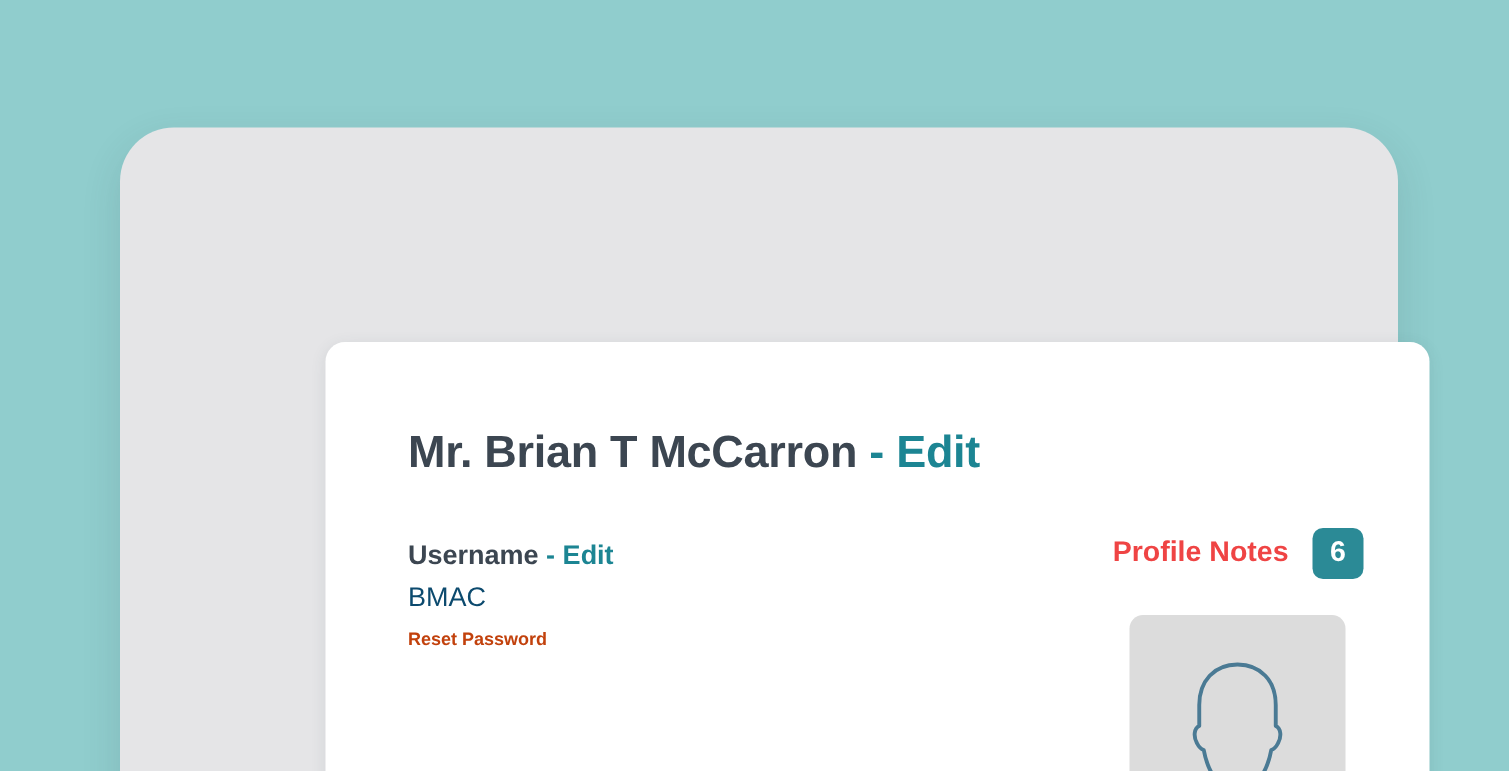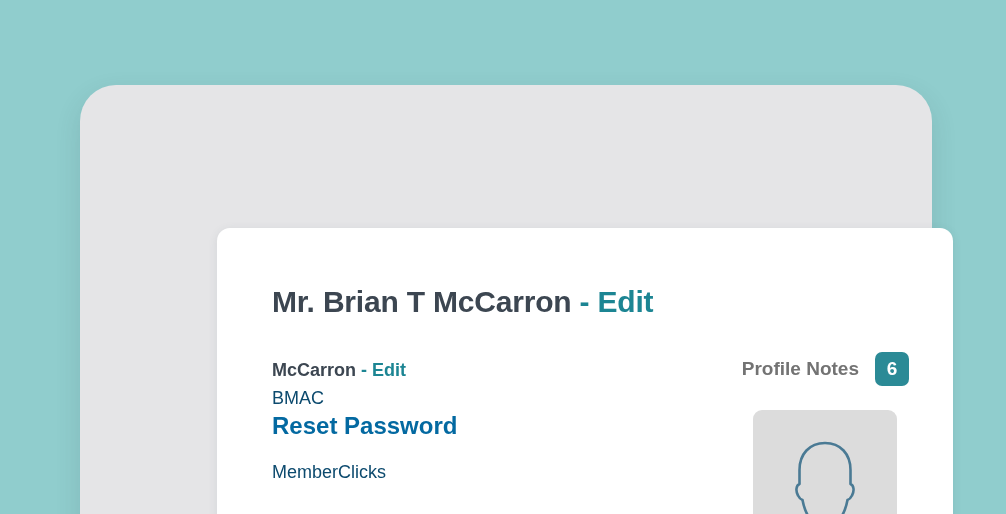--- a/index.html
+++ b/index.html
@@ -98,41 +98,41 @@
     cursor: pointer;
   }
   .field-value {
     font-size: 18px;
     font-weight: normal;
     color: #0c4a6e;
     line-height: 28px;
     white-space: nowrap;
   }
   .action-link {
-    font-size: 24px;
-    font-weight: bold;
-    color: #0369a1;
+    font-size: 12px;
+    font-weight: bold;
+    color: #c2410c;
     line-height: 28px;
     cursor: pointer;
     white-space: nowrap;
   }
 
   
   .notes-row {
     position: absolute;
     right: 44px;
     top: 124px;
     display: flex;
     align-items: center;
     gap: 16px;
   }
   .notes-label {
     font-size: 19px;
     font-weight: bold;
-    color: #737373;
+    color: #ef4444;
     cursor: pointer;
     white-space: nowrap;
   }
   .notes-badge {
     width: 34px;
     height: 34px;
     border-radius: 7px;
     background: #2b8a96;
     color: #ffffff;
     font-size: 19px;
@@ -173,30 +173,29 @@
         <div class="page-title">
           <span>Mr. Brian T McCarron</span>
           <span class="dash">-</span>
           <span class="link">Edit</span>
         </div>
 
         <div class="details">
 
           <div class="field-block">
             <div class="field-label">
-              <span>McCarron</span>
+              <span>Username</span>
               <span class="dash">-</span>
               <span class="link">Edit</span>
             </div>
             <div class="field-value">BMAC</div>
             <div class="action-link">Reset Password</div>
           </div>
 
           <div class="field-block">
-            <div class="field-value">MemberClicks</div>
           </div>
 
         </div>
 
         <div class="notes-row">
           <span class="notes-label">Profile Notes</span>
           <span class="notes-badge">6</span>
         </div>
 
         <div class="avatar-box">

